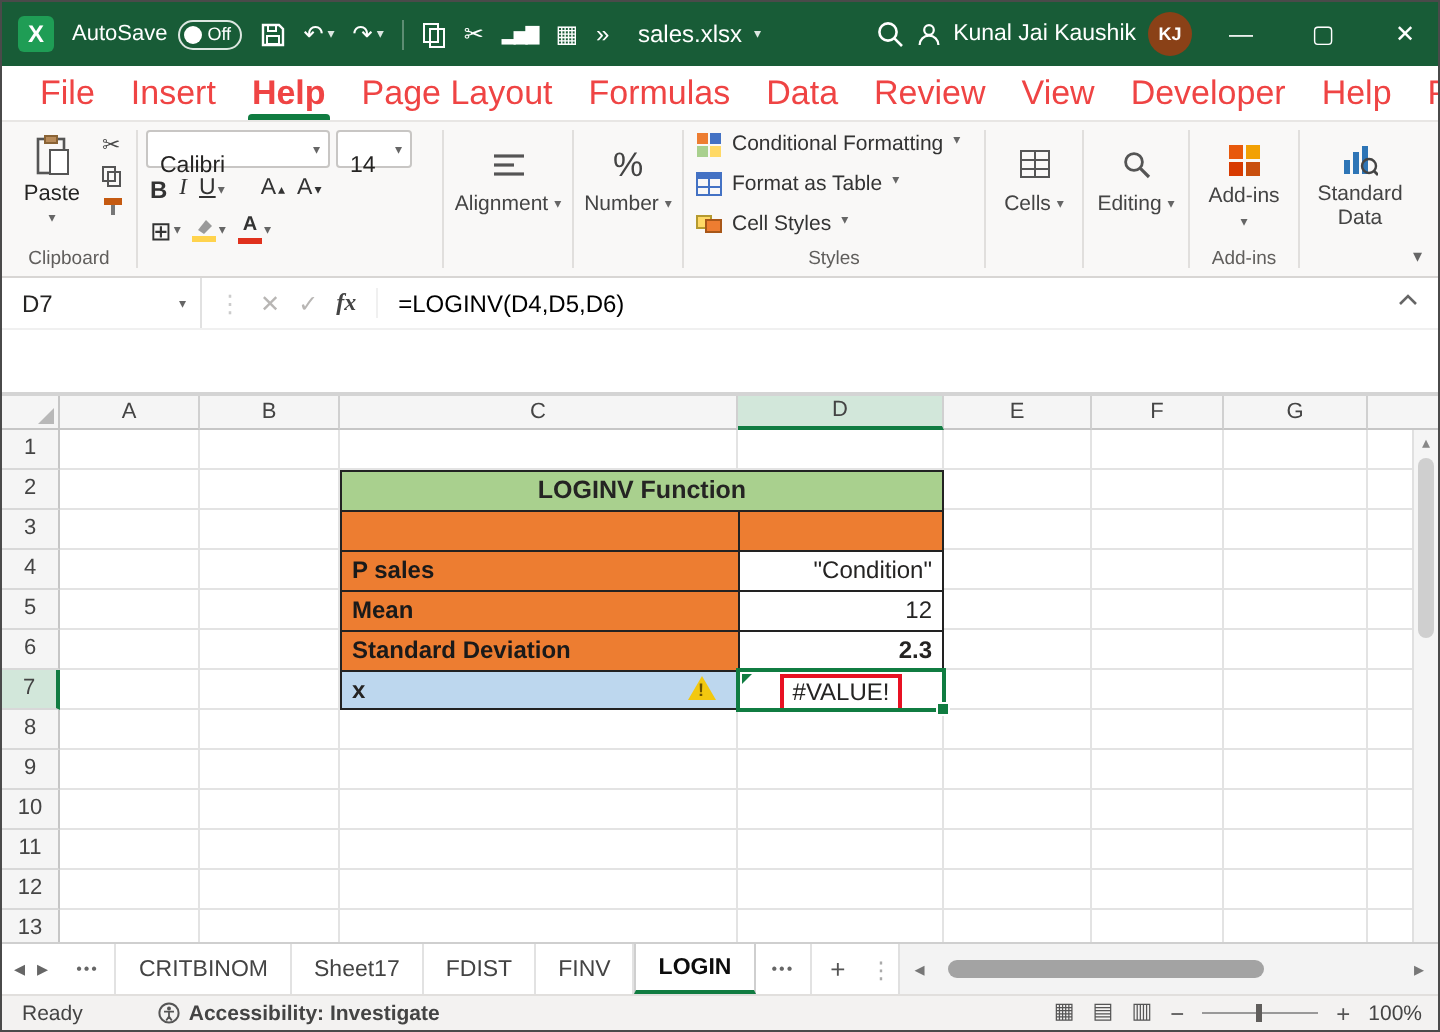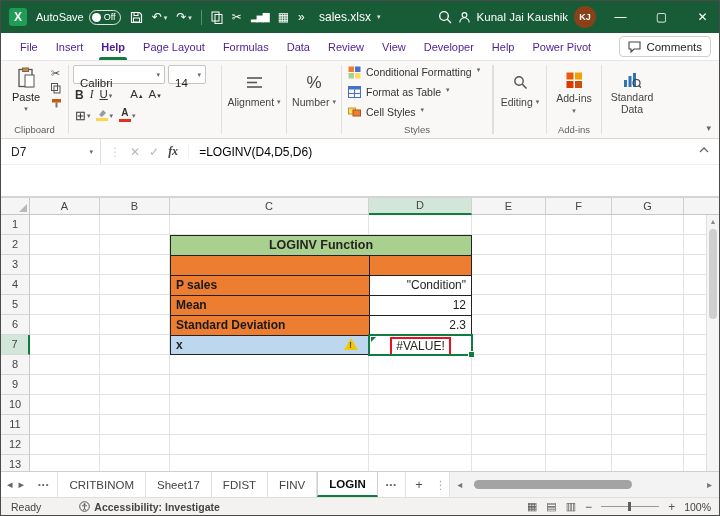--- a/index.html
+++ b/index.html
@@ -18,21 +18,21 @@
   .tb-sep { width:1px; height:15px; background:rgba(255,255,255,.3); }
   .doc-title { position:absolute; left:318px; display:flex; gap:6px; align-items:center; font-size:12px; }
   .search-abs { position:absolute; left:437px; top:9px; }
   .tb-right { margin-left:auto; display:flex; align-items:center; gap:8px; height:100%; padding-right:0; }
   .user { display:flex; align-items:center; gap:6px; font-size:11.5px; white-space:nowrap; }
   .avatar { width:22px; height:22px; border-radius:50%; background:#8a4117; color:#fff; font-size:9px; font-weight:700; display:flex; align-items:center; justify-content:center; }
   .winbtn { width:33px; height:32px; display:flex; align-items:center; justify-content:center; font-size:12px; }
 
   
   .menubar { flex:0 0 28px; background:#fff; display:flex; align-items:stretch; padding-left:10px; border-bottom:1px solid #e8e6e4; }
-  .menu-tab { display:flex; align-items:center; padding:0 9px; font-size:11px; color:#4c1d95; position:relative; cursor:default; white-space:nowrap; }
+  .menu-tab { display:flex; align-items:center; padding:0 9px; font-size:17px; color:#ef4444; position:relative; cursor:default; white-space:nowrap; }
   .menu-tab.active { font-weight:700; }
   .menu-tab.active::after { content:""; position:absolute; left:7px; right:7px; bottom:0; height:3px; background:#107c41; border-radius:2px 2px 0 0; }
   .menu-right { margin-left:auto; display:flex; align-items:center; gap:7px; padding-right:8px; }
   .comments-btn { display:flex; align-items:center; gap:5px; border:1px solid #d1cfcd; border-radius:4px; height:21px; padding:0 8px; font-size:11.5px; background:#fff; }
 
   
   .ribbon { flex:0 0 78px; background:#f9f8f7; border-bottom:1px solid #d8d6d4; display:flex; align-items:stretch; overflow:hidden; position:relative; }
   .rgroup { display:flex; flex-direction:column; padding:4px 4px 1px; }
   .rg-body { flex:1; display:flex; }
   .rg-label { font-size:9.5px; color:#605e5c; text-align:center; padding:1px 0 2px; white-space:nowrap; }
@@ -354,20 +354,36 @@
               <rect x="5" y="4" width="7.5" height="6" fill="#ED7D31" stroke="#a85718"></rect>
             </svg>
           <span>Cell Styles</span>
             <span class="caret">▾</span>
         </span>
       </div>
       <div class="rg-label">Styles</div>
     </div>
     <div class="rsep"></div>
 
+    <div class="rgroup collapsed" style="width:48px;">
+      <div class="rg-body">
+        <span class="big-ico">
+          <svg width="15" height="14" viewBox="0 0 15 14">
+              <rect x="0.5" y="0.5" width="14" height="13" fill="none" stroke="#555"></rect>
+              <line x1="0.5" y1="5" x2="14.5" y2="5" stroke="#555"></line>
+              <line x1="0.5" y1="9.5" x2="14.5" y2="9.5" stroke="#555"></line>
+              <line x1="7.5" y1="0.5" x2="7.5" y2="13.5" stroke="#555"></line>
+            </svg>
+        </span>
+        <span class="cg-label">
+            <span>Cells</span>
+            <span class="caret">▾</span>
+          </span>
+      </div>
+    </div>
     <div class="rsep"></div>
 
     <div class="rgroup collapsed" style="width:52px;">
       <div class="rg-body">
         <span class="big-ico">
           <svg width="15" height="15" viewBox="0 0 15 15">
               <circle cx="6" cy="6" r="4.2" fill="none" stroke="#555" stroke-width="1.4"></circle>
               <line x1="9.3" y1="9.3" x2="13.5" y2="13.5" stroke="#555" stroke-width="1.6"></line>
             </svg>
         </span>
@@ -599,21 +615,21 @@
     <div class="tc orange" style="left:169px; top:58px; width:199px; height:20px;"></div>
     <div class="tc orange r" style="left:368px; top:58px; width:103px; height:20px;"></div>
 
     <div class="tc orange" style="left:169px; top:78px; width:199px; height:20px;">P sales</div>
     <div class="tc val r" style="left:368px; top:78px; width:103px; height:20px;">"Condition"</div>
 
     <div class="tc orange" style="left:169px; top:98px; width:199px; height:20px;">Mean</div>
     <div class="tc val r" style="left:368px; top:98px; width:103px; height:20px;">12</div>
 
     <div class="tc orange" style="left:169px; top:118px; width:199px; height:20px;">Standard Deviation</div>
-    <div class="tc val r" style="left:368px; top:118px; width:103px; height:20px;">2.3</div>
+    <div class="tc val r" style="left:368px; top:118px; width:103px; height:20px;font-weight:bold;">2.3</div>
 
     <div class="tc blue b" style="left:169px; top:138px; width:199px; height:20px;">x</div>
     <div class="tc center r b" style="left:368px; top:138px; width:103px; height:20px;">
       <span class="red-box">#VALUE!</span>
     </div>
 
     <div class="warn-icon">
         <span class="tri"></span>
         <span class="ex">!</span>
       </div>

